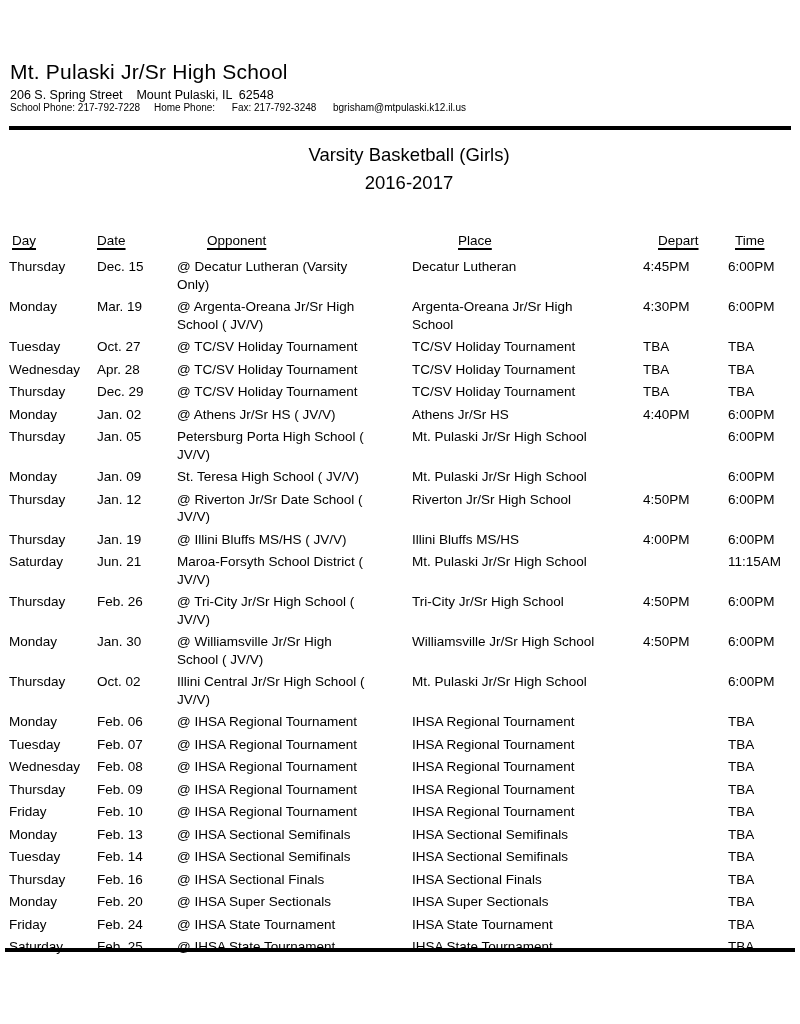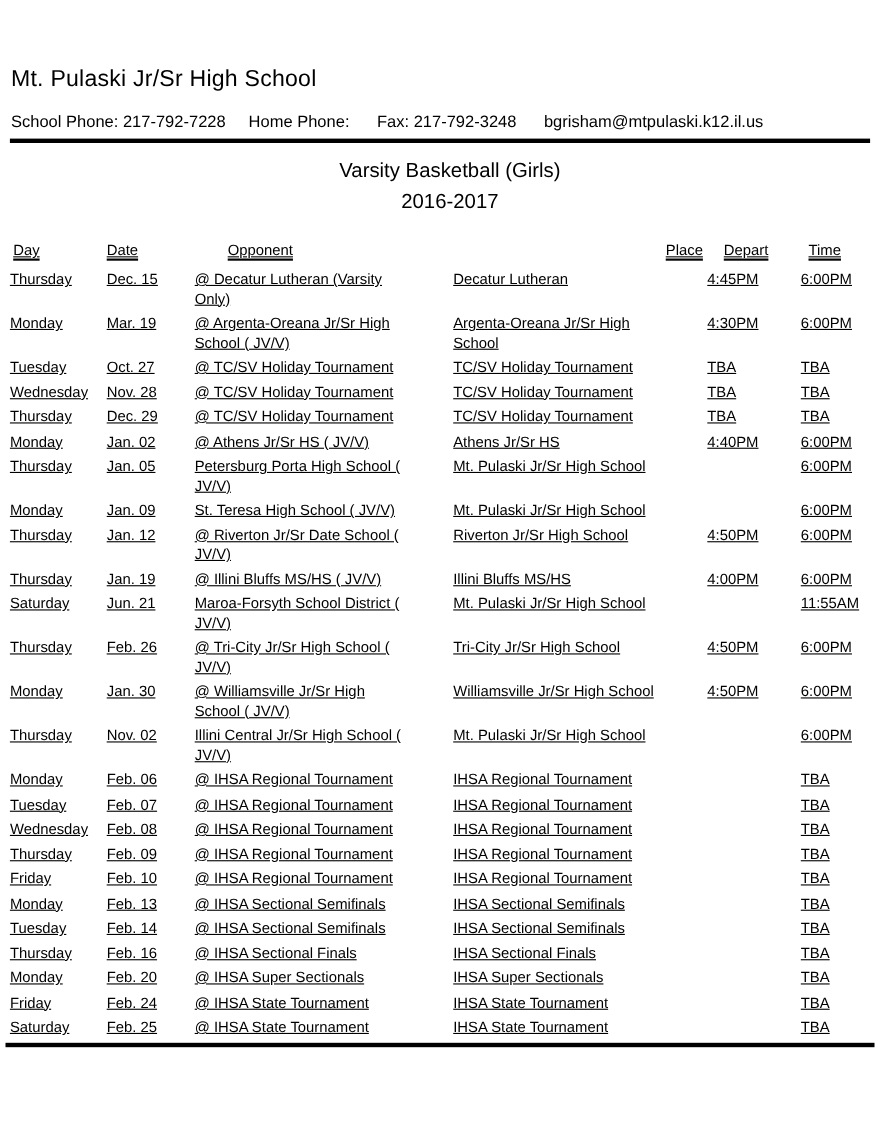--- a/index.html
+++ b/index.html
@@ -17,69 +17,70 @@
     position: absolute; left: 10px; top: 59px;
     font-size: 21px; line-height: 1.2; letter-spacing: 0.2px;
     white-space: pre;
   }
   .address-line {
     position: absolute; left: 10px; top: 88px;
     font-size: 12.5px; line-height: 1.2; white-space: pre;
   }
   .contact-line {
     position: absolute; left: 10px; top: 102px;
-    font-size: 15px; line-height: 1.2; white-space: pre;
+    font-size: 10px; line-height: 1.2; white-space: pre;
   }
   .rule-top {
     position: absolute; left: 9px; top: 126px;
     width: 782px; height: 3.5px; background: #000;
   }
   .doc-title {
     position: absolute; left: 9px; top: 141px; width: 800px;
     text-align: center; font-size: 18.5px; line-height: 28px;
   }
   table.sched {
-    position: absolute; left: 9px; top: 219px; width: 782px;
-    border-collapse: collapse; table-layout: fixed; text-decoration: underline;
+    position: absolute; left: 9px; top: 232px; width: 782px;
+    border-collapse: collapse; table-layout: fixed;
   }
   .sched th, .sched td {
     font-size: 13.5px; font-weight: normal; text-align: left;
     vertical-align: top; line-height: 17.5px;
     padding: 0 4px 5px 0;
   }
   .sched th {
     text-decoration: underline;
     text-decoration-thickness: 1.5px;
     text-underline-offset: 2.5px;
     padding-bottom: 8.5px;
     white-space: nowrap;
   }
   .sched td { white-space: pre-wrap; }
   th.h-day      { padding-left: 3px; }
   th.h-opponent { padding-left: 30px; }
-  th.h-place    { padding-left: 46px; text-align: right; }
+  th.h-place    { padding-left: 46px; }
   th.h-depart   { padding-left: 15px; margin-top: 11px; }
   th.h-time     { padding-left: 7px; }
   col.c-day      { width: 88px; }
   col.c-date     { width: 80px; }
   col.c-opponent { width: 235px; }
   col.c-place    { width: 231px; }
   col.c-depart   { width: 85px; }
   col.c-time     { width: 63px; }
   .rule-bottom {
     position: absolute; left: 5px; top: 948px;
     width: 790px; height: 4px; background: #000;
   }
 </style>
 </head>
 <body>
 
 <div class="page">
 
   <div class="school-name">Mt. Pulaski Jr/Sr High School</div>
+  <div class="address-line">206 S. Spring Street    Mount Pulaski, IL  62548</div>
   <div class="contact-line">School Phone: 217-792-7228     Home Phone:      Fax: 217-792-3248      bgrisham@mtpulaski.k12.il.us</div>
 
   <div class="rule-top"></div>
 
   <div class="doc-title">
     <div>Varsity Basketball (Girls)</div>
     <div>2016-2017</div>
   </div>
 
   <table class="sched">
@@ -124,21 +125,21 @@
         <tr>
           <td class="c-day">Tuesday</td>
           <td class="c-date">Oct. 27</td>
           <td class="c-opponent">@ TC/SV Holiday Tournament</td>
           <td class="c-place">TC/SV Holiday Tournament</td>
           <td class="c-depart">TBA</td>
           <td class="c-time">TBA</td>
         </tr>
         <tr>
           <td class="c-day">Wednesday</td>
-          <td class="c-date">Nov. 28</td>
+          <td class="c-date">Apr. 28</td>
           <td class="c-opponent">@ TC/SV Holiday Tournament</td>
           <td class="c-place">TC/SV Holiday Tournament</td>
           <td class="c-depart">TBA</td>
           <td class="c-time">TBA</td>
         </tr>
         <tr>
           <td class="c-day">Thursday</td>
           <td class="c-date">Dec. 29</td>
           <td class="c-opponent">@ TC/SV Holiday Tournament</td>
           <td class="c-place">TC/SV Holiday Tournament</td>
@@ -187,21 +188,21 @@
           <td class="c-depart">4:00PM</td>
           <td class="c-time">6:00PM</td>
         </tr>
         <tr>
           <td class="c-day">Saturday</td>
           <td class="c-date">Jun. 21</td>
           <td class="c-opponent">Maroa-Forsyth School District (
 JV/V)</td>
           <td class="c-place">Mt. Pulaski Jr/Sr High School</td>
           <td class="c-depart"></td>
-          <td class="c-time">11:55AM</td>
+          <td class="c-time">11:15AM</td>
         </tr>
         <tr>
           <td class="c-day">Thursday</td>
           <td class="c-date">Feb. 26</td>
           <td class="c-opponent">@ Tri-City Jr/Sr High School (
 JV/V)</td>
           <td class="c-place">Tri-City Jr/Sr High School</td>
           <td class="c-depart">4:50PM</td>
           <td class="c-time">6:00PM</td>
         </tr>
@@ -209,21 +210,21 @@
           <td class="c-day">Monday</td>
           <td class="c-date">Jan. 30</td>
           <td class="c-opponent">@ Williamsville Jr/Sr High
 School ( JV/V)</td>
           <td class="c-place">Williamsville Jr/Sr High School</td>
           <td class="c-depart">4:50PM</td>
           <td class="c-time">6:00PM</td>
         </tr>
         <tr>
           <td class="c-day">Thursday</td>
-          <td class="c-date">Nov. 02</td>
+          <td class="c-date">Oct. 02</td>
           <td class="c-opponent">Illini Central Jr/Sr High School (
 JV/V)</td>
           <td class="c-place">Mt. Pulaski Jr/Sr High School</td>
           <td class="c-depart"></td>
           <td class="c-time">6:00PM</td>
         </tr>
         <tr>
           <td class="c-day">Monday</td>
           <td class="c-date">Feb. 06</td>
           <td class="c-opponent">@ IHSA Regional Tournament</td>

